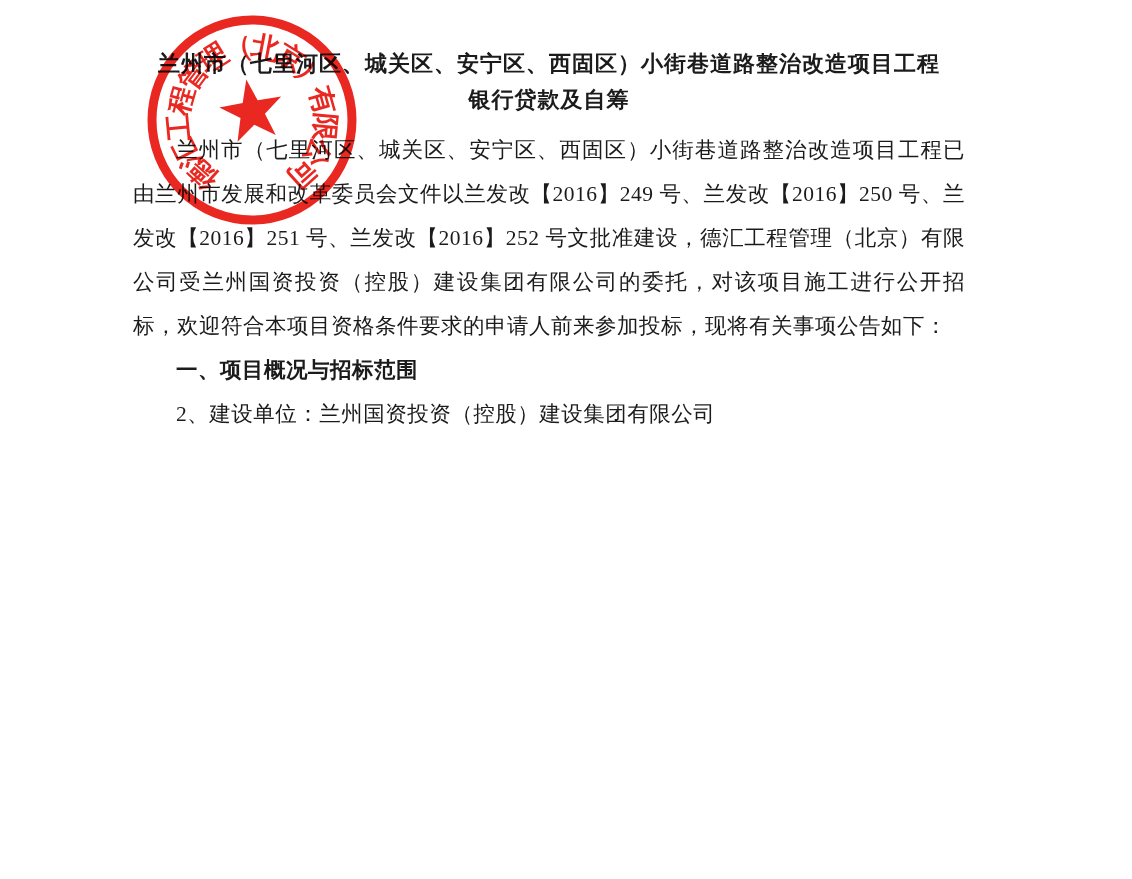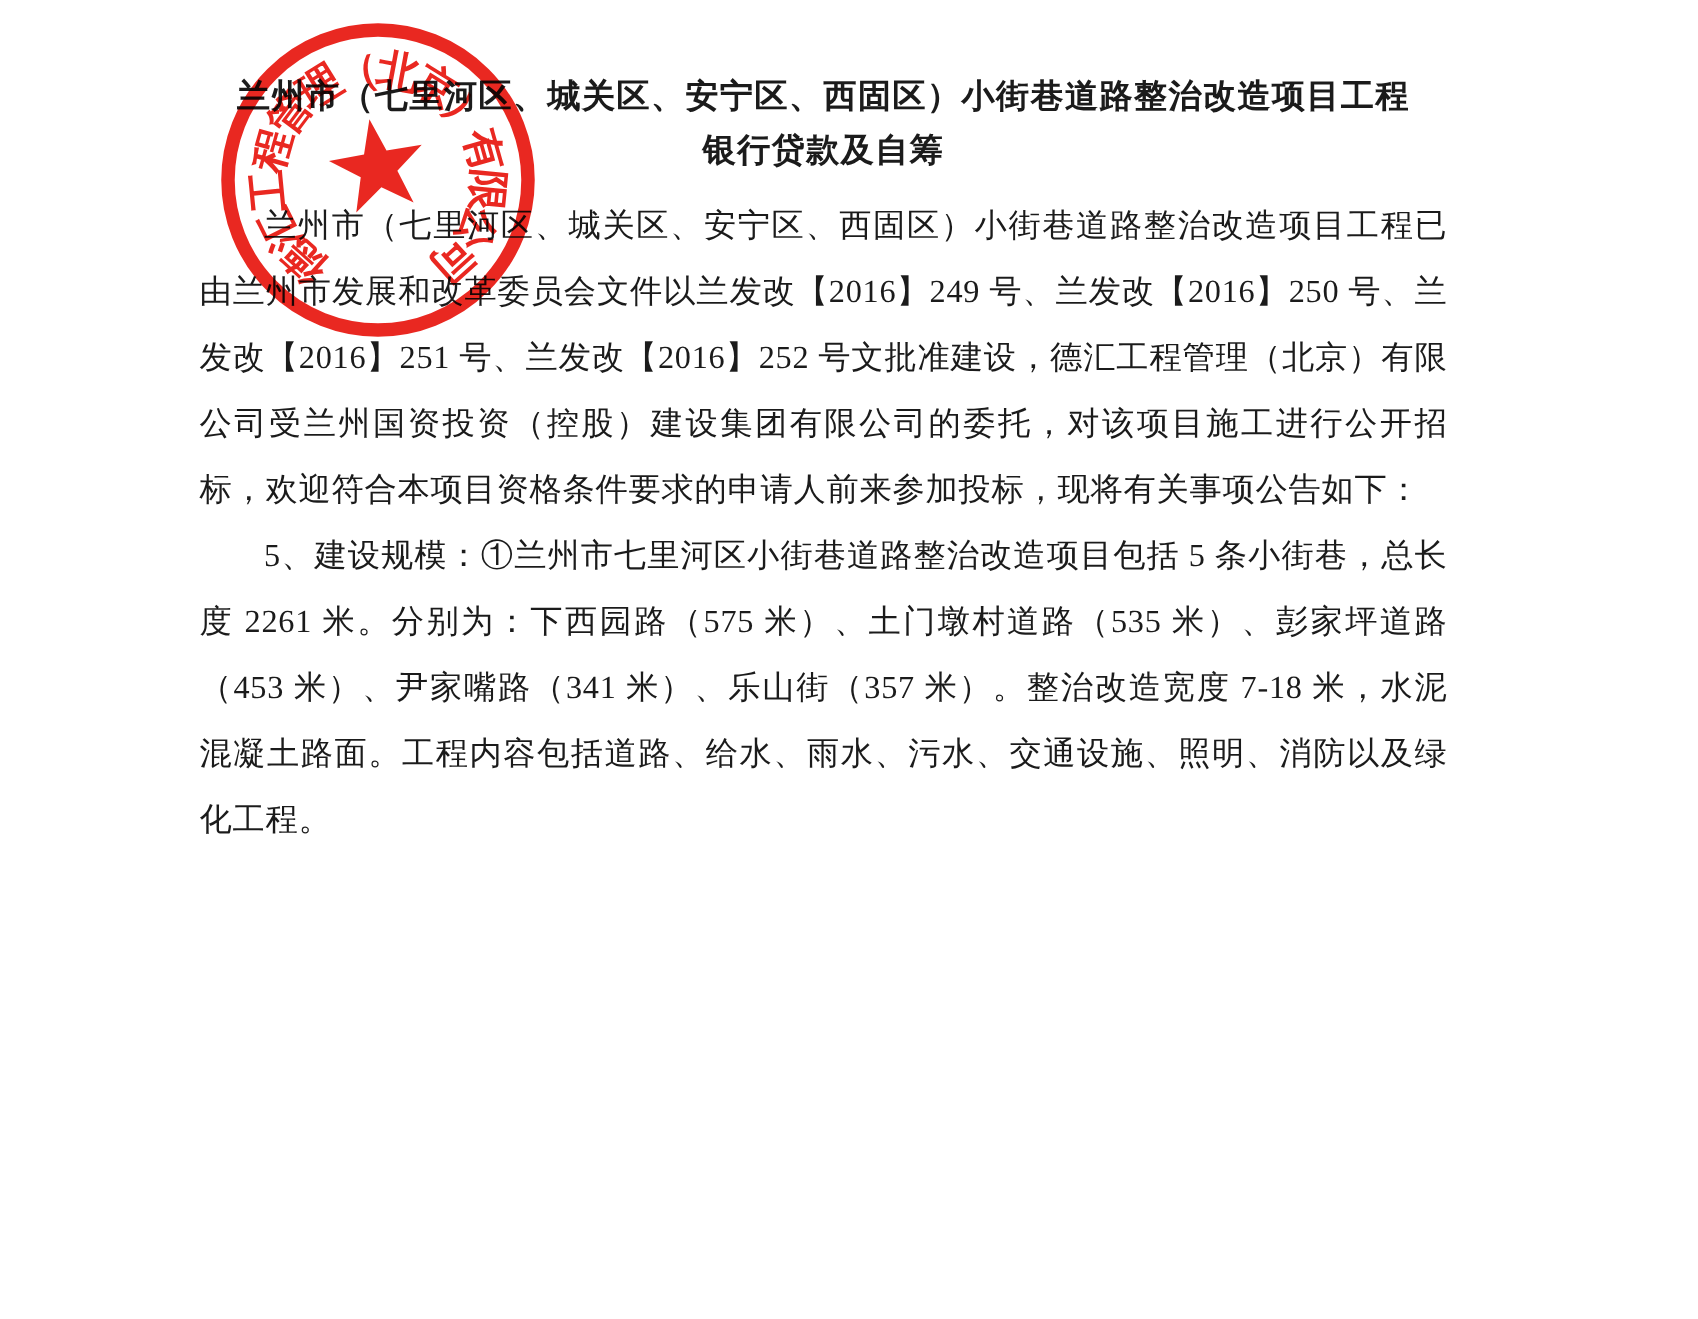--- a/index.html
+++ b/index.html
@@ -71,22 +71,23 @@
 <div class="page">
 
   <div class="content">
     <h1 class="doc-title">
       <span>兰州市（七里河区、城关区、安宁区、西固区）小街巷道路整治改造项目工程</span><br>
       <span>银行贷款及自筹</span>
     </h1>
 
     <p class="para indent">兰州市（七里河区、城关区、安宁区、西固区）小街巷道路整治改造项目工程已由兰州市发展和改革委员会文件以兰发改【2016】249 号、兰发改【2016】250 号、兰发改【2016】251 号、兰发改【2016】252 号文批准建设，德汇工程管理（北京）有限公司受兰州国资投资（控股）建设集团有限公司的委托，对该项目施工进行公开招标，欢迎符合本项目资格条件要求的申请人前来参加投标，现将有关事项公告如下：</p>
 
+    <p class="para indent section-heading">一、项目概况与招标范围</p>
 
-    <p class="para indent">5、建设规模：①兰州市七里河区小街巷道路整治改造项目包括 5 条小街巷，总长度 2261 米。分别为：下西园路（575 米）、土门墩村道路（535 米）、彭家坪道路（453 米）、尹家嘴路（341 米）、乐山街（357 米）。整治改造宽度 7-18 米，水泥混凝土路面。工程内容包括道路、给水、雨水、污水、交通设施、照明、消防以及绿化工程。</p>
+    <p class="para indent">2、建设单位：兰州国资投资（控股）建设集团有限公司</p>
   </div>
 
   <svg class="stamp" viewBox="0 0 212 212" aria-hidden="true">
     <circle cx="106" cy="106" r="100" fill="none" stroke-width="9" stroke="#e8150e"></circle>
     <polygon points="106,65 113.6,87.5 137.4,87.8 118.4,102 125.4,124.7 106,111 86.6,124.7 93.6,102 74.6,87.8 98.4,87.5" transform="rotate(-10 106 98)" fill="#e8150e"></polygon>
     <g text-anchor="middle" fill="#e8150e">
         <text x="106" y="42" transform="rotate(-138 106 106)">德</text>
         <text x="106" y="42" transform="rotate(-116.76923076923077 106 106)">汇</text>
         <text x="106" y="42" transform="rotate(-95.53846153846155 106 106)">工</text>
         <text x="106" y="42" transform="rotate(-74.3076923076923 106 106)">程</text>

